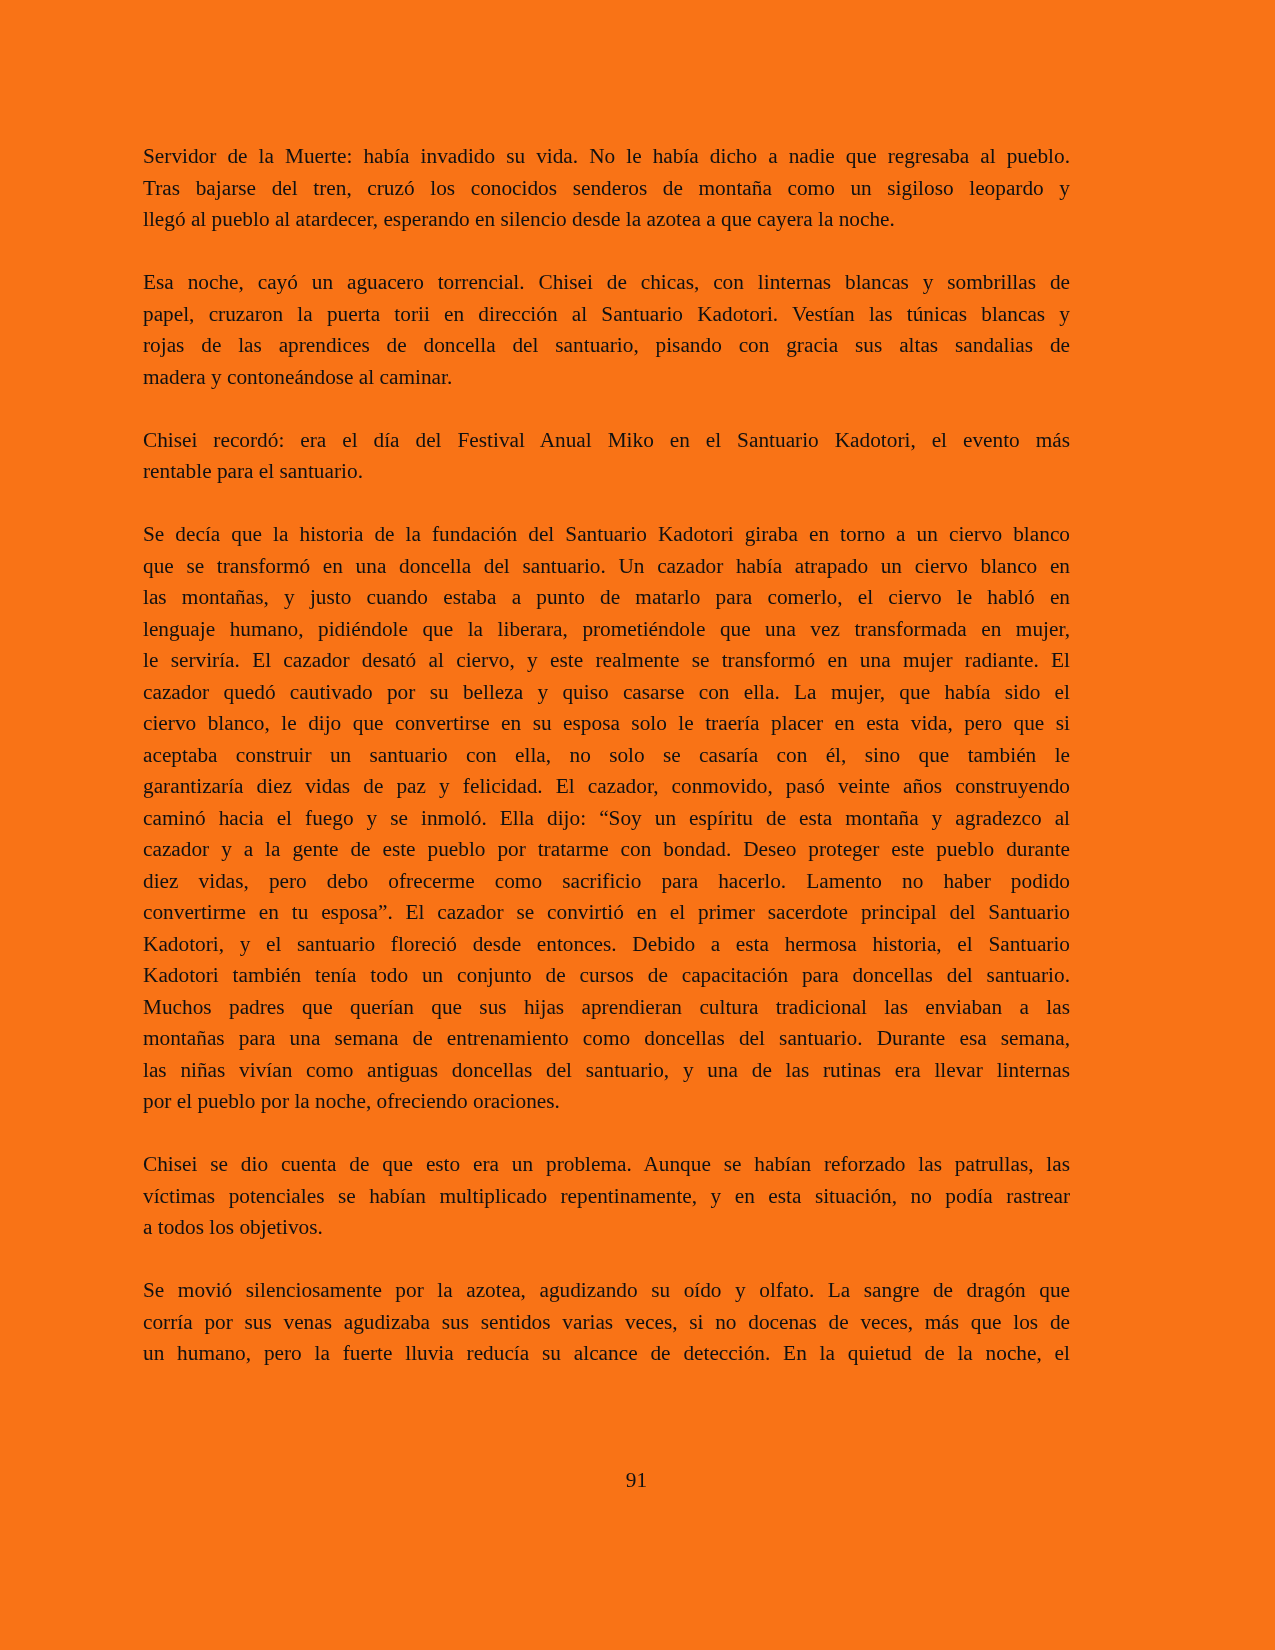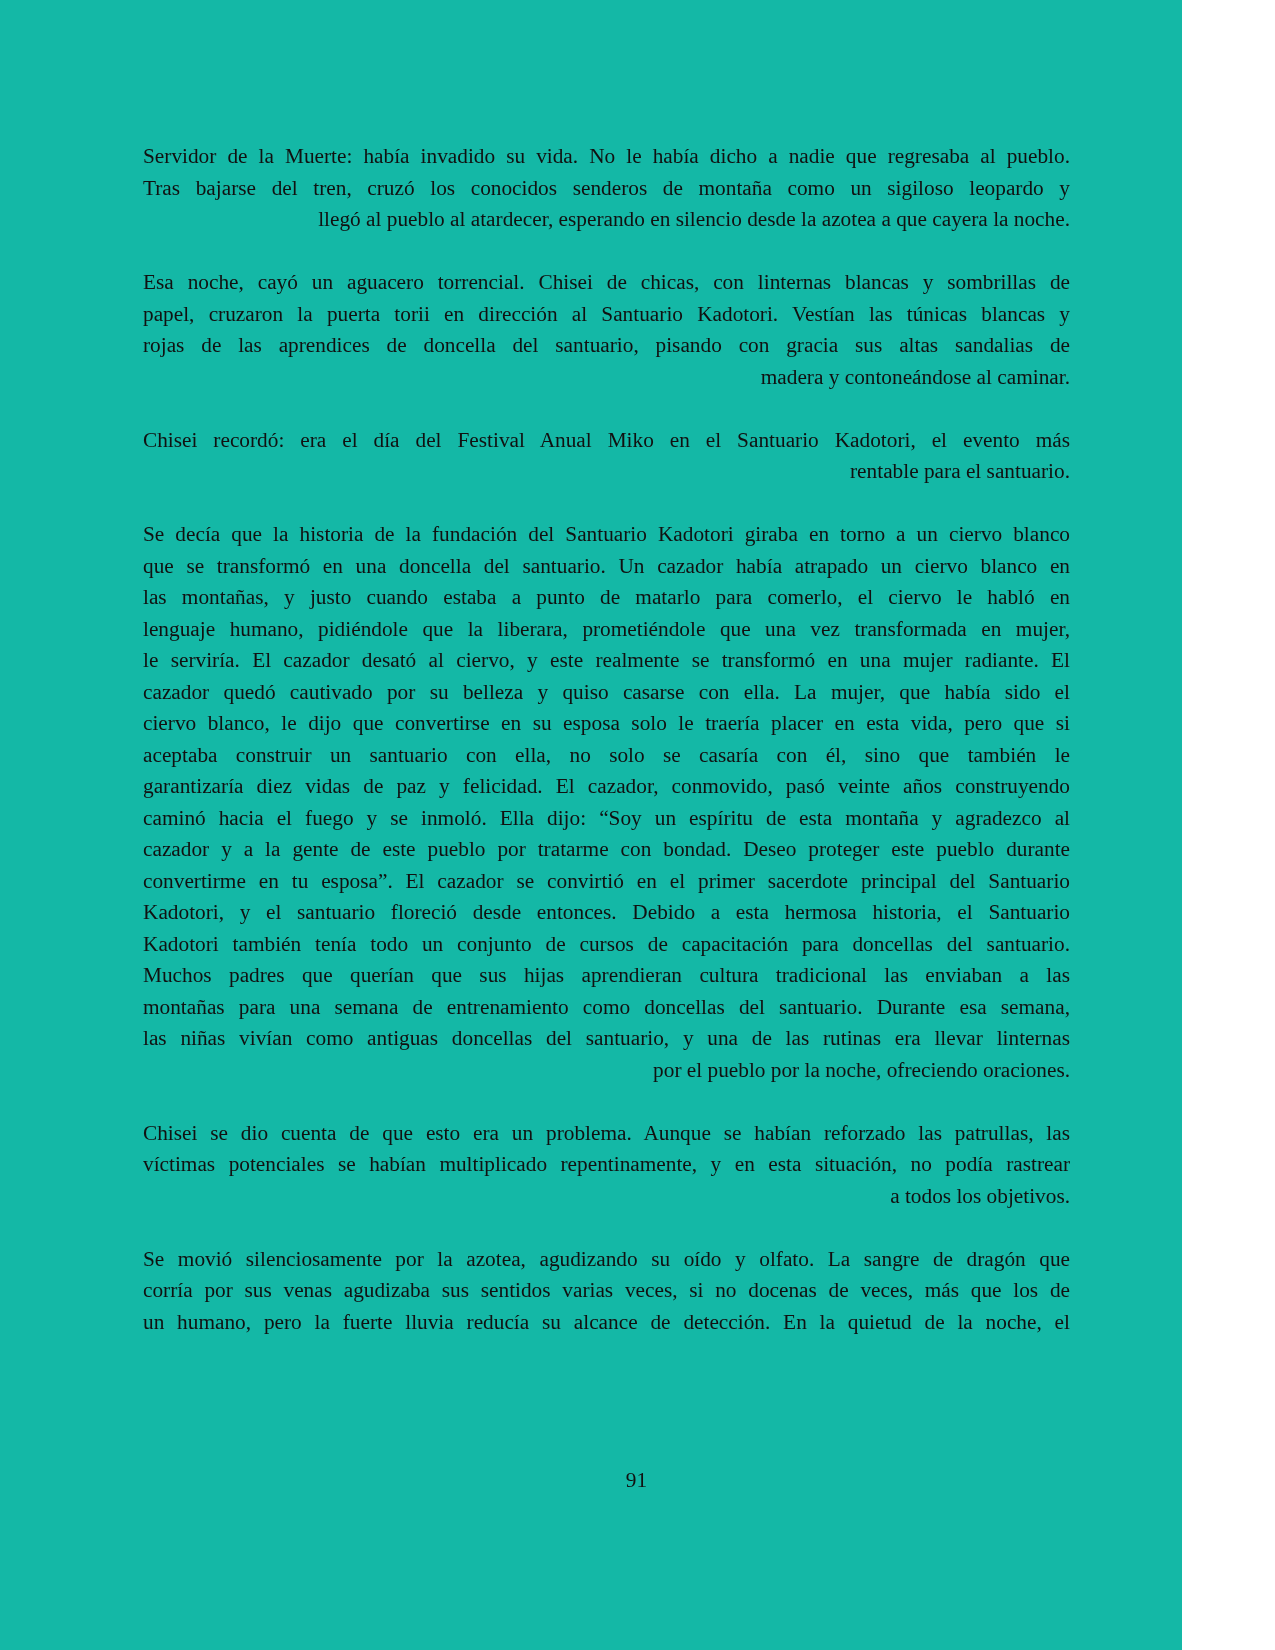--- a/index.html
+++ b/index.html
@@ -9,23 +9,23 @@
     }
     body {
       width: 1275px;
       height: 1650px;
       position: relative;
       overflow: hidden;
     }
     .page {
       position: absolute;
       left: 0; top: 0;
-      width: 1182px;
+      width: 1275px;
       height: 1650px;
-      background: #14b8a6;
+      background: #f97316;
     }
     .text-body {
       position: absolute;
       left: 143px;
       top: 141px;
       width: 927px;
       font-family: "Liberation Serif", "DejaVu Serif", serif;
       font-size: 21.3px;
       line-height: 31.5px;
       color: #111111;
@@ -33,21 +33,21 @@
     .line {
       display: block;
       white-space: nowrap;
       height: 31.5px;
     }
     .line.justify {
       text-align: justify;
       text-align-last: justify;
     }
     .line.last {
-      text-align: right;
+      text-align: left;
     }
     .para-gap {
       display: block;
       height: 31.5px;
     }
     .page-number {
       position: absolute;
       left: 0;
       width: 1209px;
       top: 1468px;
@@ -86,20 +86,21 @@
         <span class="line justify">que se transformó en una doncella del santuario. Un cazador había atrapado un ciervo blanco en</span>
         <span class="line justify">las montañas, y justo cuando estaba a punto de matarlo para comerlo, el ciervo le habló en</span>
         <span class="line justify">lenguaje humano, pidiéndole que la liberara, prometiéndole que una vez transformada en mujer,</span>
         <span class="line justify">le serviría. El cazador desató al ciervo, y este realmente se transformó en una mujer radiante. El</span>
         <span class="line justify">cazador quedó cautivado por su belleza y quiso casarse con ella. La mujer, que había sido el</span>
         <span class="line justify">ciervo blanco, le dijo que convertirse en su esposa solo le traería placer en esta vida, pero que si</span>
         <span class="line justify">aceptaba construir un santuario con ella, no solo se casaría con él, sino que también le</span>
         <span class="line justify">garantizaría diez vidas de paz y felicidad. El cazador, conmovido, pasó veinte años construyendo</span>
         <span class="line justify">caminó hacia el fuego y se inmoló. Ella dijo: “Soy un espíritu de esta montaña y agradezco al</span>
         <span class="line justify">cazador y a la gente de este pueblo por tratarme con bondad. Deseo proteger este pueblo durante</span>
+        <span class="line justify">diez vidas, pero debo ofrecerme como sacrificio para hacerlo. Lamento no haber podido</span>
         <span class="line justify">convertirme en tu esposa”. El cazador se convirtió en el primer sacerdote principal del Santuario</span>
         <span class="line justify">Kadotori, y el santuario floreció desde entonces. Debido a esta hermosa historia, el Santuario</span>
         <span class="line justify">Kadotori también tenía todo un conjunto de cursos de capacitación para doncellas del santuario.</span>
         <span class="line justify">Muchos padres que querían que sus hijas aprendieran cultura tradicional las enviaban a las</span>
         <span class="line justify">montañas para una semana de entrenamiento como doncellas del santuario. Durante esa semana,</span>
         <span class="line justify">las niñas vivían como antiguas doncellas del santuario, y una de las rutinas era llevar linternas</span>
         <span class="line last">por el pueblo por la noche, ofreciendo oraciones.</span>
       </div>
       <span class="para-gap"></span>
       <div class="paragraph">

